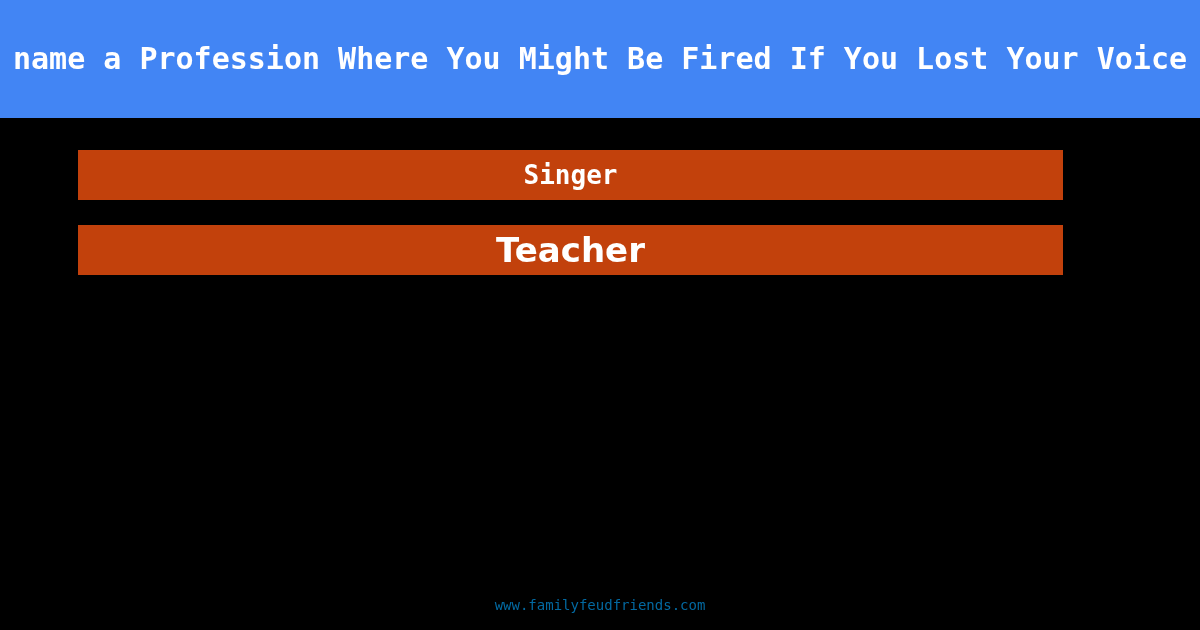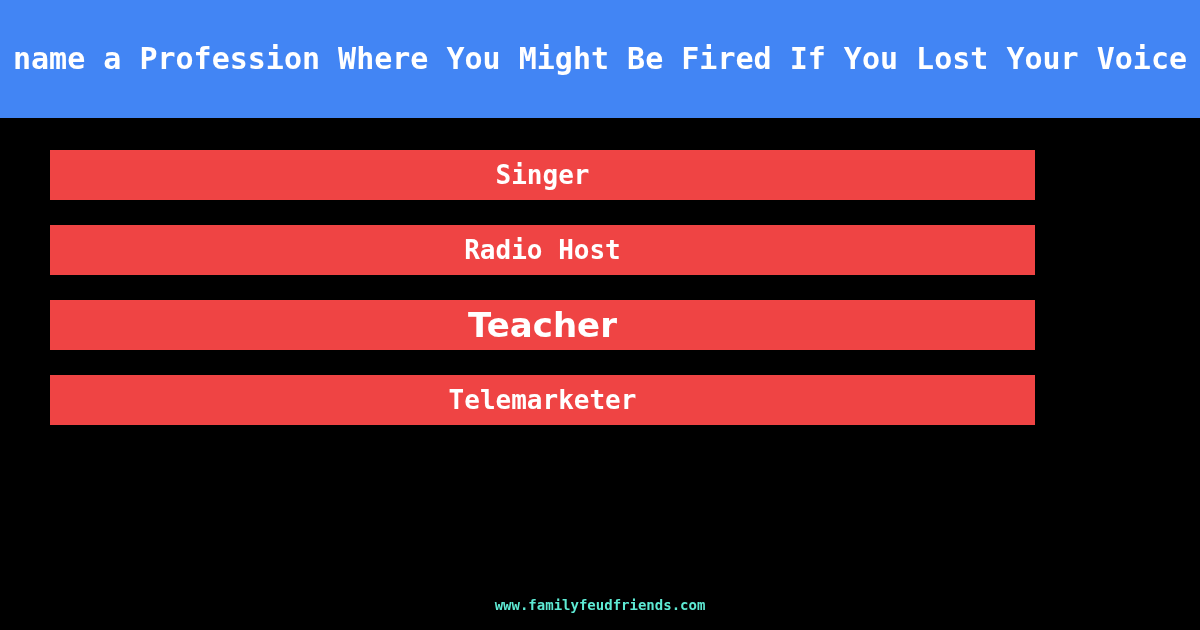--- a/index.html
+++ b/index.html
@@ -50,25 +50,26 @@
   .answers {
     position: absolute;
     left: 50px;
     top: 150px;
     width: 1100px;
   }
   .answer-row {
     width: 985px;
     height: 50px;
     margin-bottom: 25px;
-    background: #ef4444;
+    background: #c2410c;
     display: flex;
     align-items: center;
     justify-content: center;
     box-sizing: border-box;
+    margin-left: 28px;
   }
   .answer-row:last-child {
     margin-bottom: 0;
   }
   .answer-text {
     color: #ffffff;
     font-family: "DejaVu Sans Mono", "Liberation Mono", monospace;
     font-weight: bold;
     font-size: 26px;
     line-height: 1;
@@ -84,55 +85,49 @@
 
   
   .footer {
     position: absolute;
     left: 0;
     top: 595px;
     width: 1200px;
     text-align: center;
   }
   .footer-url {
-    color: #5eead4;
+    color: #0369a1;
     font-family: "DejaVu Sans Mono", "Liberation Mono", monospace;
-    font-weight: bold;
+    font-weight: normal;
     font-size: 14px;
     line-height: 1;
     letter-spacing: 0px;
   }
 </style>
 </head>
 <body>
 
 <div id="page">
 
   <div class="header-banner">
     <div class="header-question">name a Profession Where You Might Be Fired If You Lost Your Voice</div>
   </div>
 
   <div class="answers">
 
     <div class="answer-row">
       <span class="answer-text">Singer</span>
     </div>
 
-    <div class="answer-row">
-      <span class="answer-text">Radio Host</span>
-    </div>
 
     <div class="answer-row alt-face">
       <span class="answer-text">Teacher</span>
     </div>
 
 
-    <div class="answer-row">
-      <span class="answer-text">Telemarketer</span>
-    </div>
 
 
   </div>
 
   <div class="footer">
     <span class="footer-url">www.familyfeudfriends.com</span>
   </div>
 
 </div>
 

